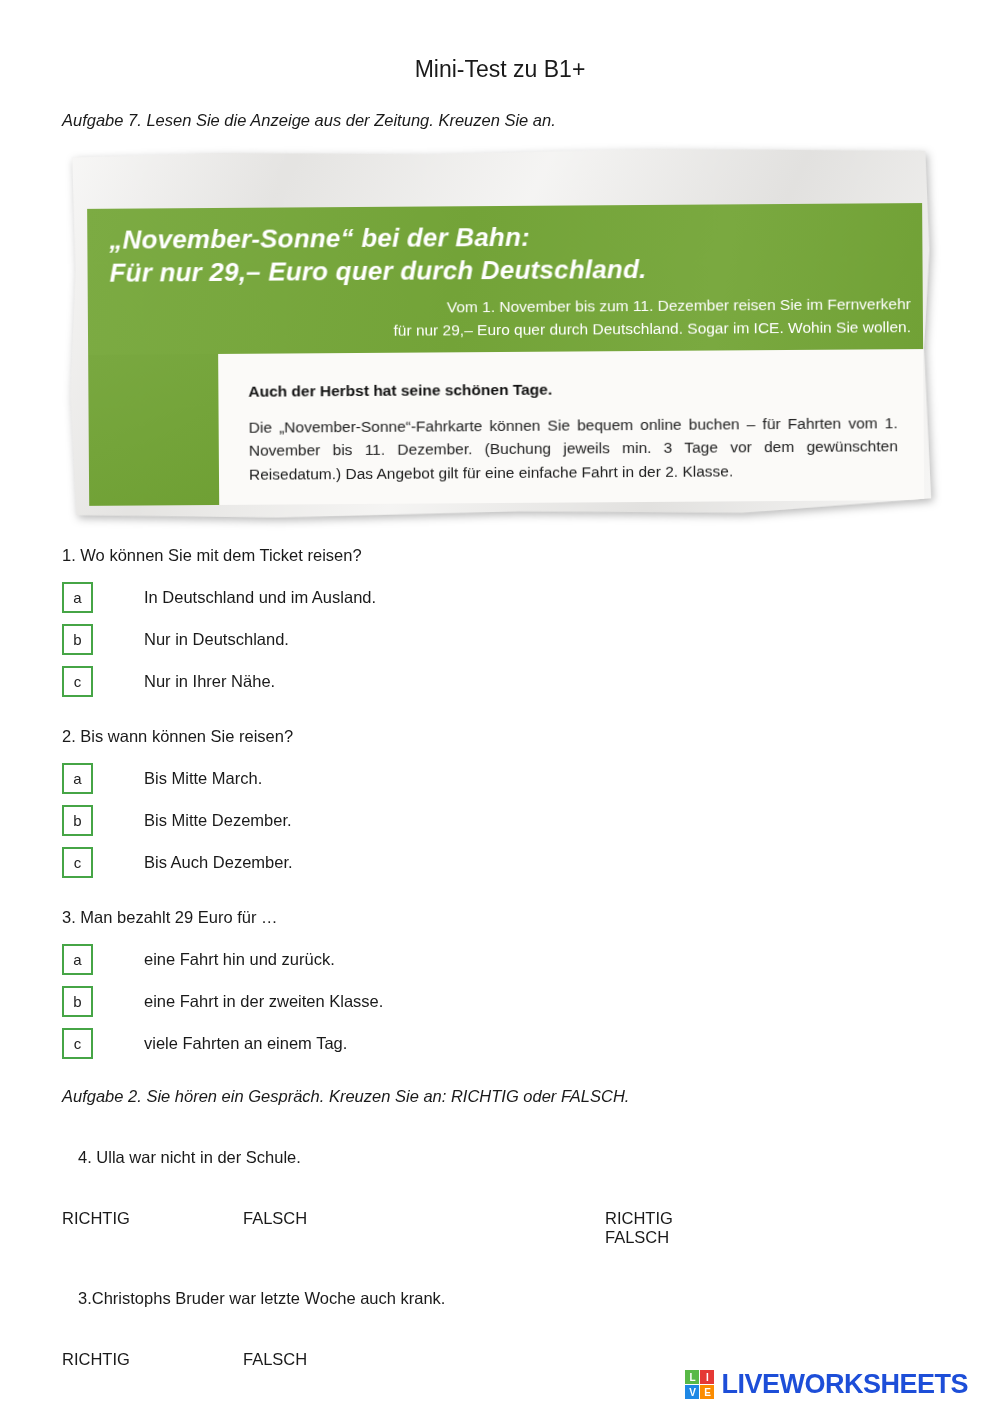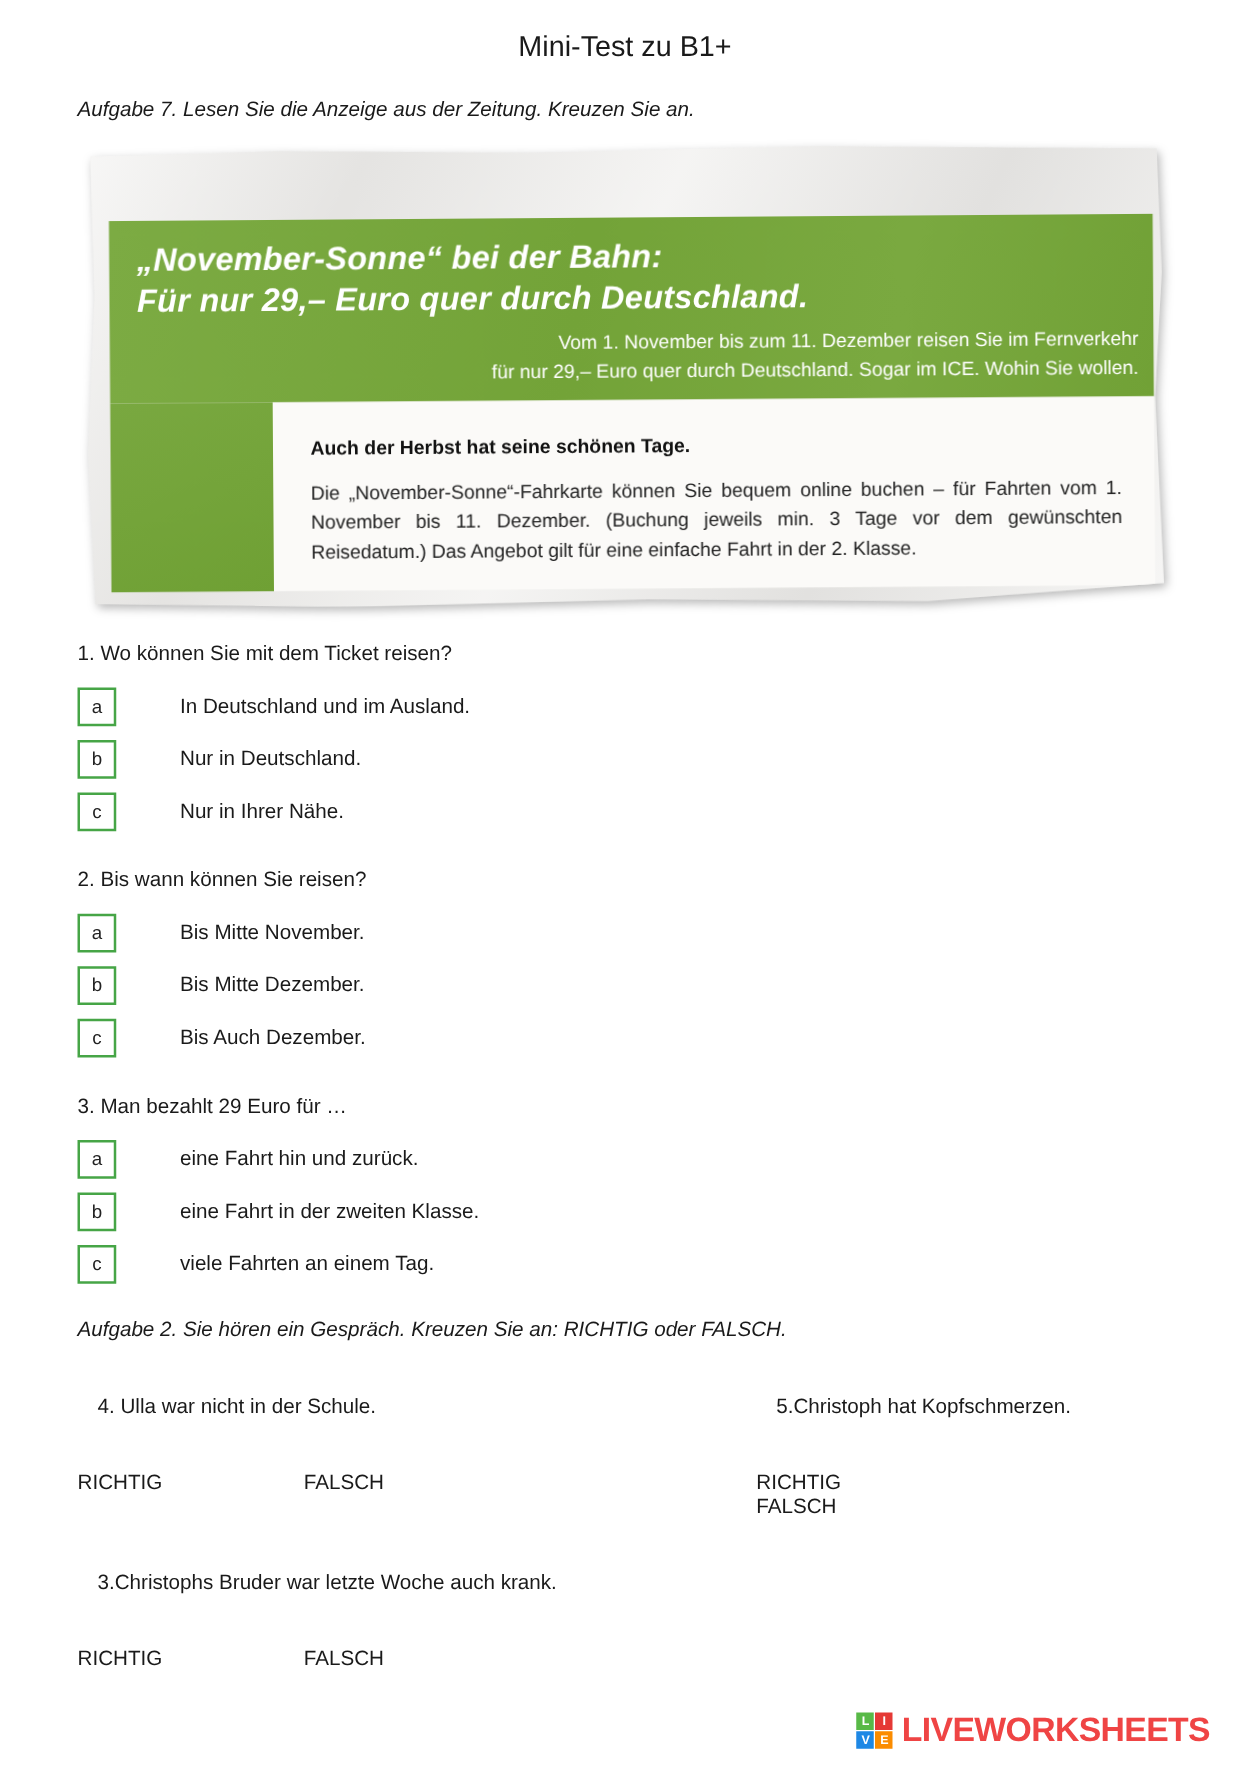--- a/index.html
+++ b/index.html
@@ -2,21 +2,21 @@
 <html><head>
 <meta charset="utf-8">
 <style>
   html, body { margin: 0; padding: 0; }
   body {
     width: 1000px; height: 1414px; position: relative;
     background: #ffffff; overflow: hidden;
     font-family: "Liberation Sans", sans-serif;
     color: #1a1a1a;
   }
-  .title { margin: 0; padding-top: 24px; text-align: center; font-size: 23px; font-weight: 400; }
+  .title { margin: 0; padding-top: 56px; text-align: center; font-size: 23px; font-weight: 400; }
   .instr { font-style: italic; font-size: 16.5px; margin: 28px 62px 0 62px; }
 
   
   .ad-wrap {
     margin: 20px 0 0 70px; width: 860px; height: 366px;
     transform: rotate(-0.4deg);
     filter: drop-shadow(2px 3px 4px rgba(0,0,0,0.28));
   }
   .ad-paper {
     position: relative; width: 100%; height: 100%;
@@ -58,21 +58,21 @@
   .rf { display: inline-block; min-width: 181px; font-size: 16.5px; cursor: pointer; }
 
   
   .logo { position: absolute; right: 32px; bottom: 14px; display: flex; align-items: center; }
   .logo-grid { display: grid; grid-template-columns: 14px 14px; grid-auto-rows: 14px; gap: 1px; margin-right: 7px; }
   .logo-sq { display: flex; align-items: center; justify-content: center; color: #fff; font-size: 10px; font-weight: bold; }
   .sq-l { background: #58b947; }
   .sq-i { background: #e53935; }
   .sq-v { background: #1e88e5; }
   .sq-e { background: #fb8c00; }
-  .logo-text { font-size: 27px; font-weight: bold; color: #ef4444; letter-spacing: -0.5px; }
+  .logo-text { font-size: 27px; font-weight: bold; color: #1d4ed8; letter-spacing: -0.5px; }
 </style>
 </head>
 <body>
 
 <h1 class="title">Mini-Test zu B1+</h1>
 
 <p class="instr">Aufgabe 7. Lesen Sie die Anzeige aus der Zeitung. Kreuzen Sie an.</p>
 
 <div class="ad-wrap">
   <div class="ad-paper">
@@ -107,21 +107,21 @@
     <span class="opt-label">Nur in Deutschland.</span>
   </div>
   <div class="option">
     <span class="checkbox">c</span>
     <span class="opt-label">Nur in Ihrer Nähe.</span>
   </div>
 
   <p class="q-text">2. Bis wann können Sie reisen?</p>
   <div class="option">
     <span class="checkbox">a</span>
-    <span class="opt-label">Bis Mitte November.</span>
+    <span class="opt-label">Bis Mitte March.</span>
   </div>
   <div class="option">
     <span class="checkbox">b</span>
     <span class="opt-label">Bis Mitte Dezember.</span>
   </div>
   <div class="option">
     <span class="checkbox">c</span>
     <span class="opt-label">Bis Auch Dezember.</span>
   </div>
 
@@ -139,23 +139,20 @@
     <span class="opt-label">viele Fahrten an einem Tag.</span>
   </div>
 </section>
 
 <section>
   <p class="instr t2-instr">Aufgabe 2. Sie hören ein Gespräch. Kreuzen Sie an: RICHTIG oder FALSCH.</p>
 
   <div class="t2-grid row-gap">
     <div class="t2-left">
       <p class="t2-item">4. Ulla war nicht in der Schule.</p>
-    </div>
-    <div class="t2-right">
-      <p class="t2-item">5.Christoph hat Kopfschmerzen.</p>
     </div>
   </div>
 
   <div class="t2-grid row-gap">
     <div class="t2-left">
       <span class="rf">RICHTIG</span><span class="rf">FALSCH</span>
     </div>
     <div class="t2-right">
       <span class="rf">RICHTIG</span><span class="rf">FALSCH</span>
     </div>

